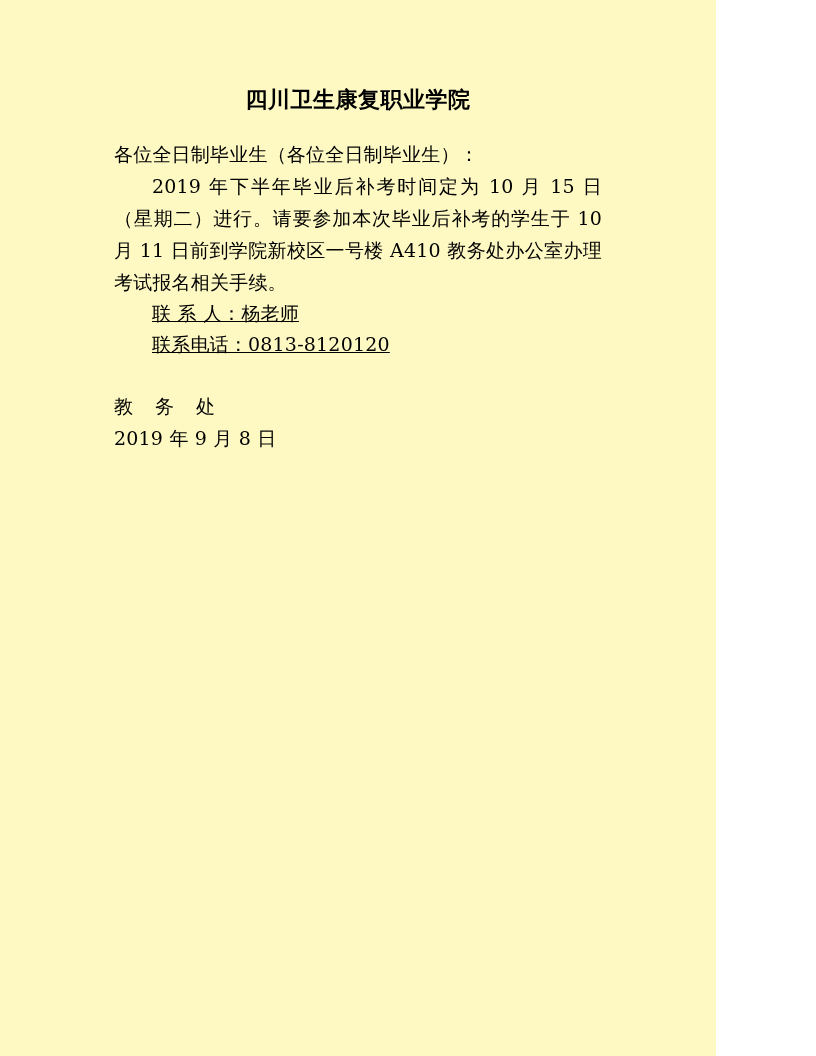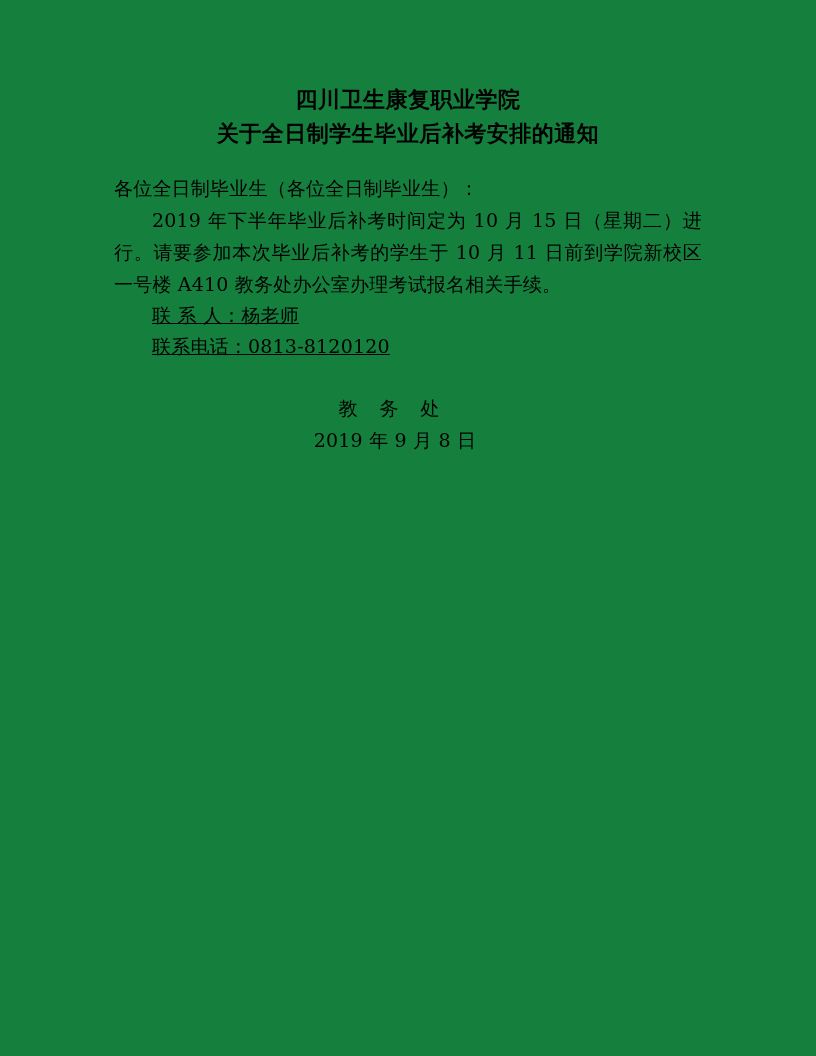--- a/index.html
+++ b/index.html
@@ -9,25 +9,25 @@
   }
   body {
     width: 816px;
     height: 1056px;
     font-family: "DejaVu Serif", "Liberation Serif", serif;
     color: #000000;
     -webkit-font-smoothing: antialiased;
   }
   .page {
     position: relative;
-    width: 816px;
+    width: 716px;
     height: 1056px;
     box-sizing: border-box;
     padding: 0 114px;
-    background: #15803d;
+    background: #fef9c3;
   }
   .title-block {
     padding-top: 82px;
     text-align: center;
   }
   .title-line {
     font-family: "DejaVu Serif", "Liberation Serif", serif;
     font-weight: bold;
     font-size: 22px;
     line-height: 34px;
@@ -49,41 +49,40 @@
   }
   .contact-line {
     font-size: 19px;
     line-height: 31px;
     text-indent: 38px;
     letter-spacing: 0.2px;
     text-decoration: underline;
   }
   .sign-block {
     margin-top: 30px;
-    text-align: center;
+    text-align: left;
     padding-right: 26px;
   }
   .sign-line {
     font-size: 19px;
     line-height: 32px;
     letter-spacing: 0.2px;
   }
   .sign-dept {
     letter-spacing: 8px;
     padding-right: 4px;
   }
 </style>
 </head>
 <body>
 
 <div class="page">
 
   <div class="title-block">
     <div class="title-line">四川卫生康复职业学院</div>
-    <div class="title-line">关于全日制学生毕业后补考安排的通知</div>
   </div>
 
   <div class="body-block">
     <div class="para">各位全日制毕业生（各位全日制毕业生）：</div>
     <div class="para indent">2019 年下半年毕业后补考时间定为 10 月 15 日（星期二）进行。请要参加本次毕业后补考的学生于 10 月 11 日前到学院新校区一号楼 A410 教务处办公室办理考试报名相关手续。</div>
     <div class="contact-line">联 系 人：杨老师</div>
     <div class="contact-line">联系电话：0813-8120120</div>
   </div>
 
   <div class="sign-block">

